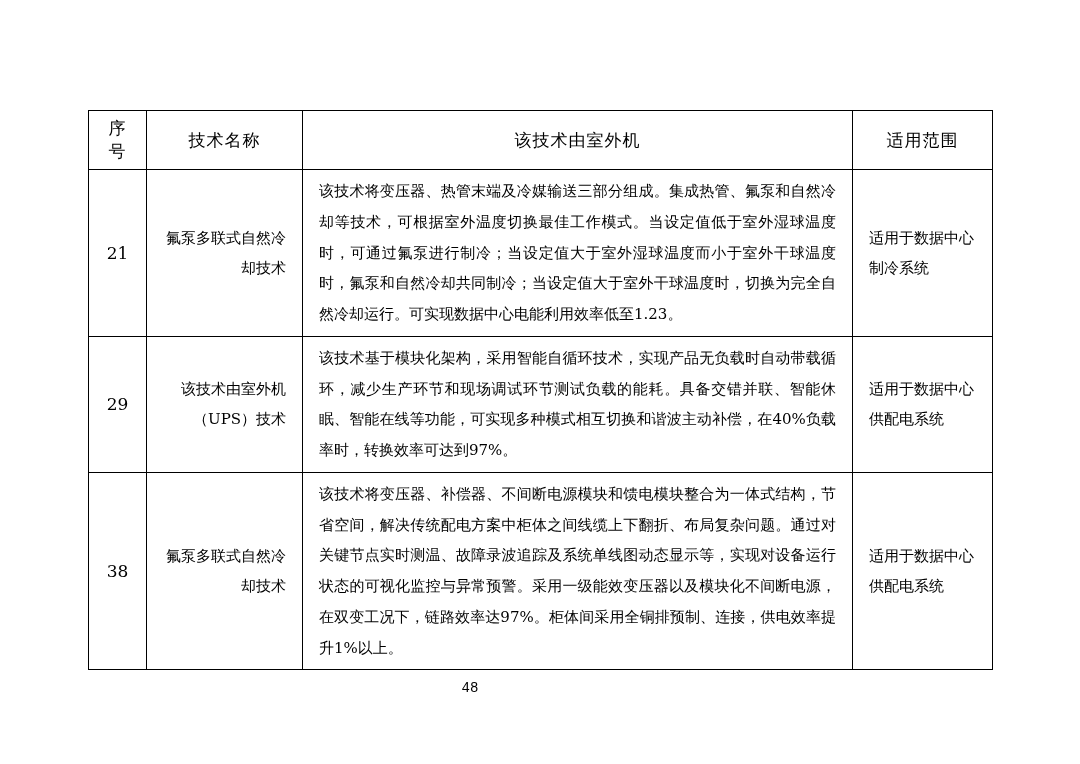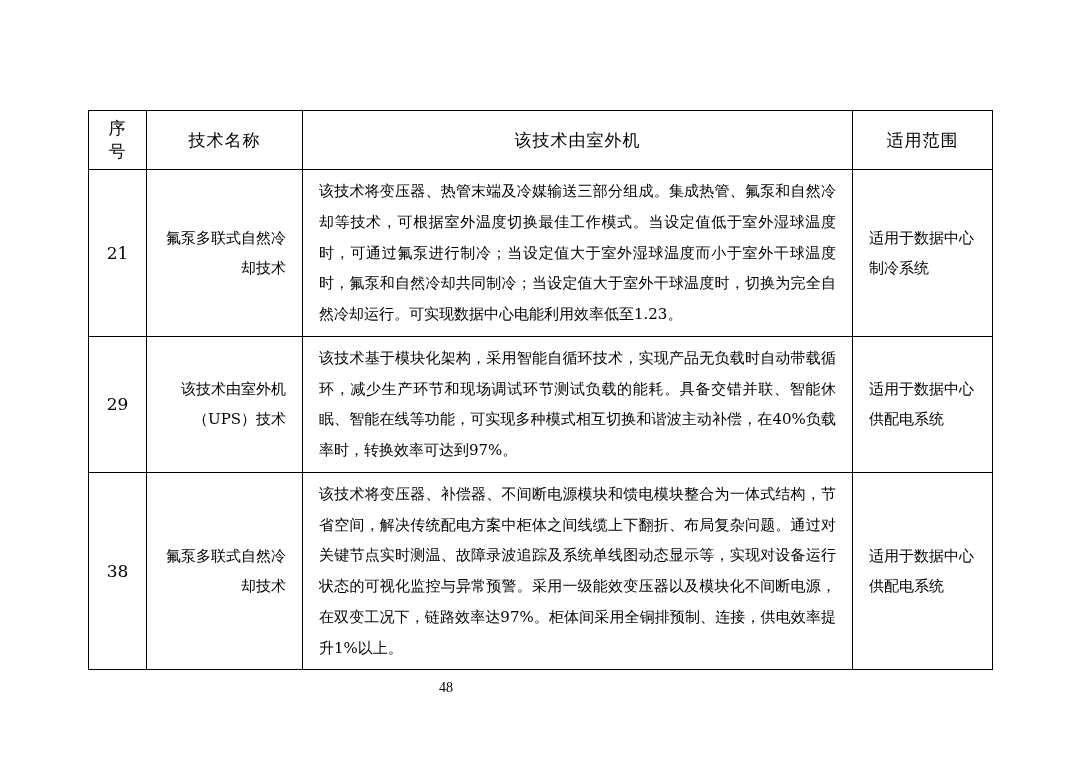--- a/index.html
+++ b/index.html
@@ -71,21 +71,22 @@
     text-align: left;
     padding-left: 10px;
   }
   .page-number {
     position: absolute;
     left: 0;
     top: 680px;
     width: 892px;
     text-align: center;
     font-size: 14px;
-    font-family: Liberation Serif, serif;
+    font-family: Liberation Mono, monospace;
+    padding-left: 24px;
   }
 </style>
 </head>
 <body>
 
 <div class="page">
 
   <table class="doc-table">
     <colgroup>
       <col class="col-no">

